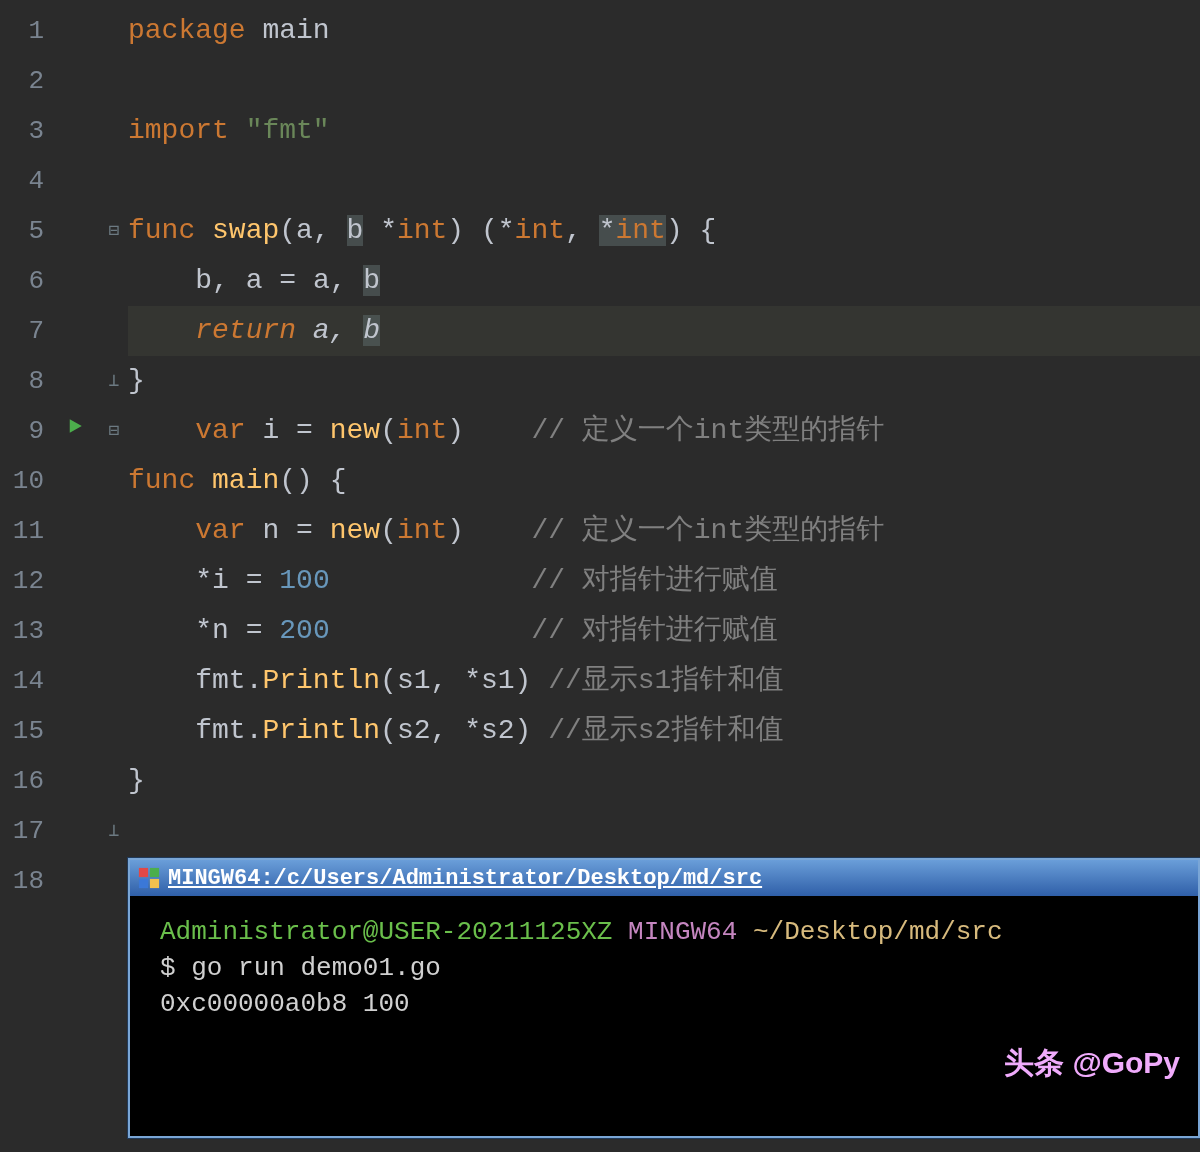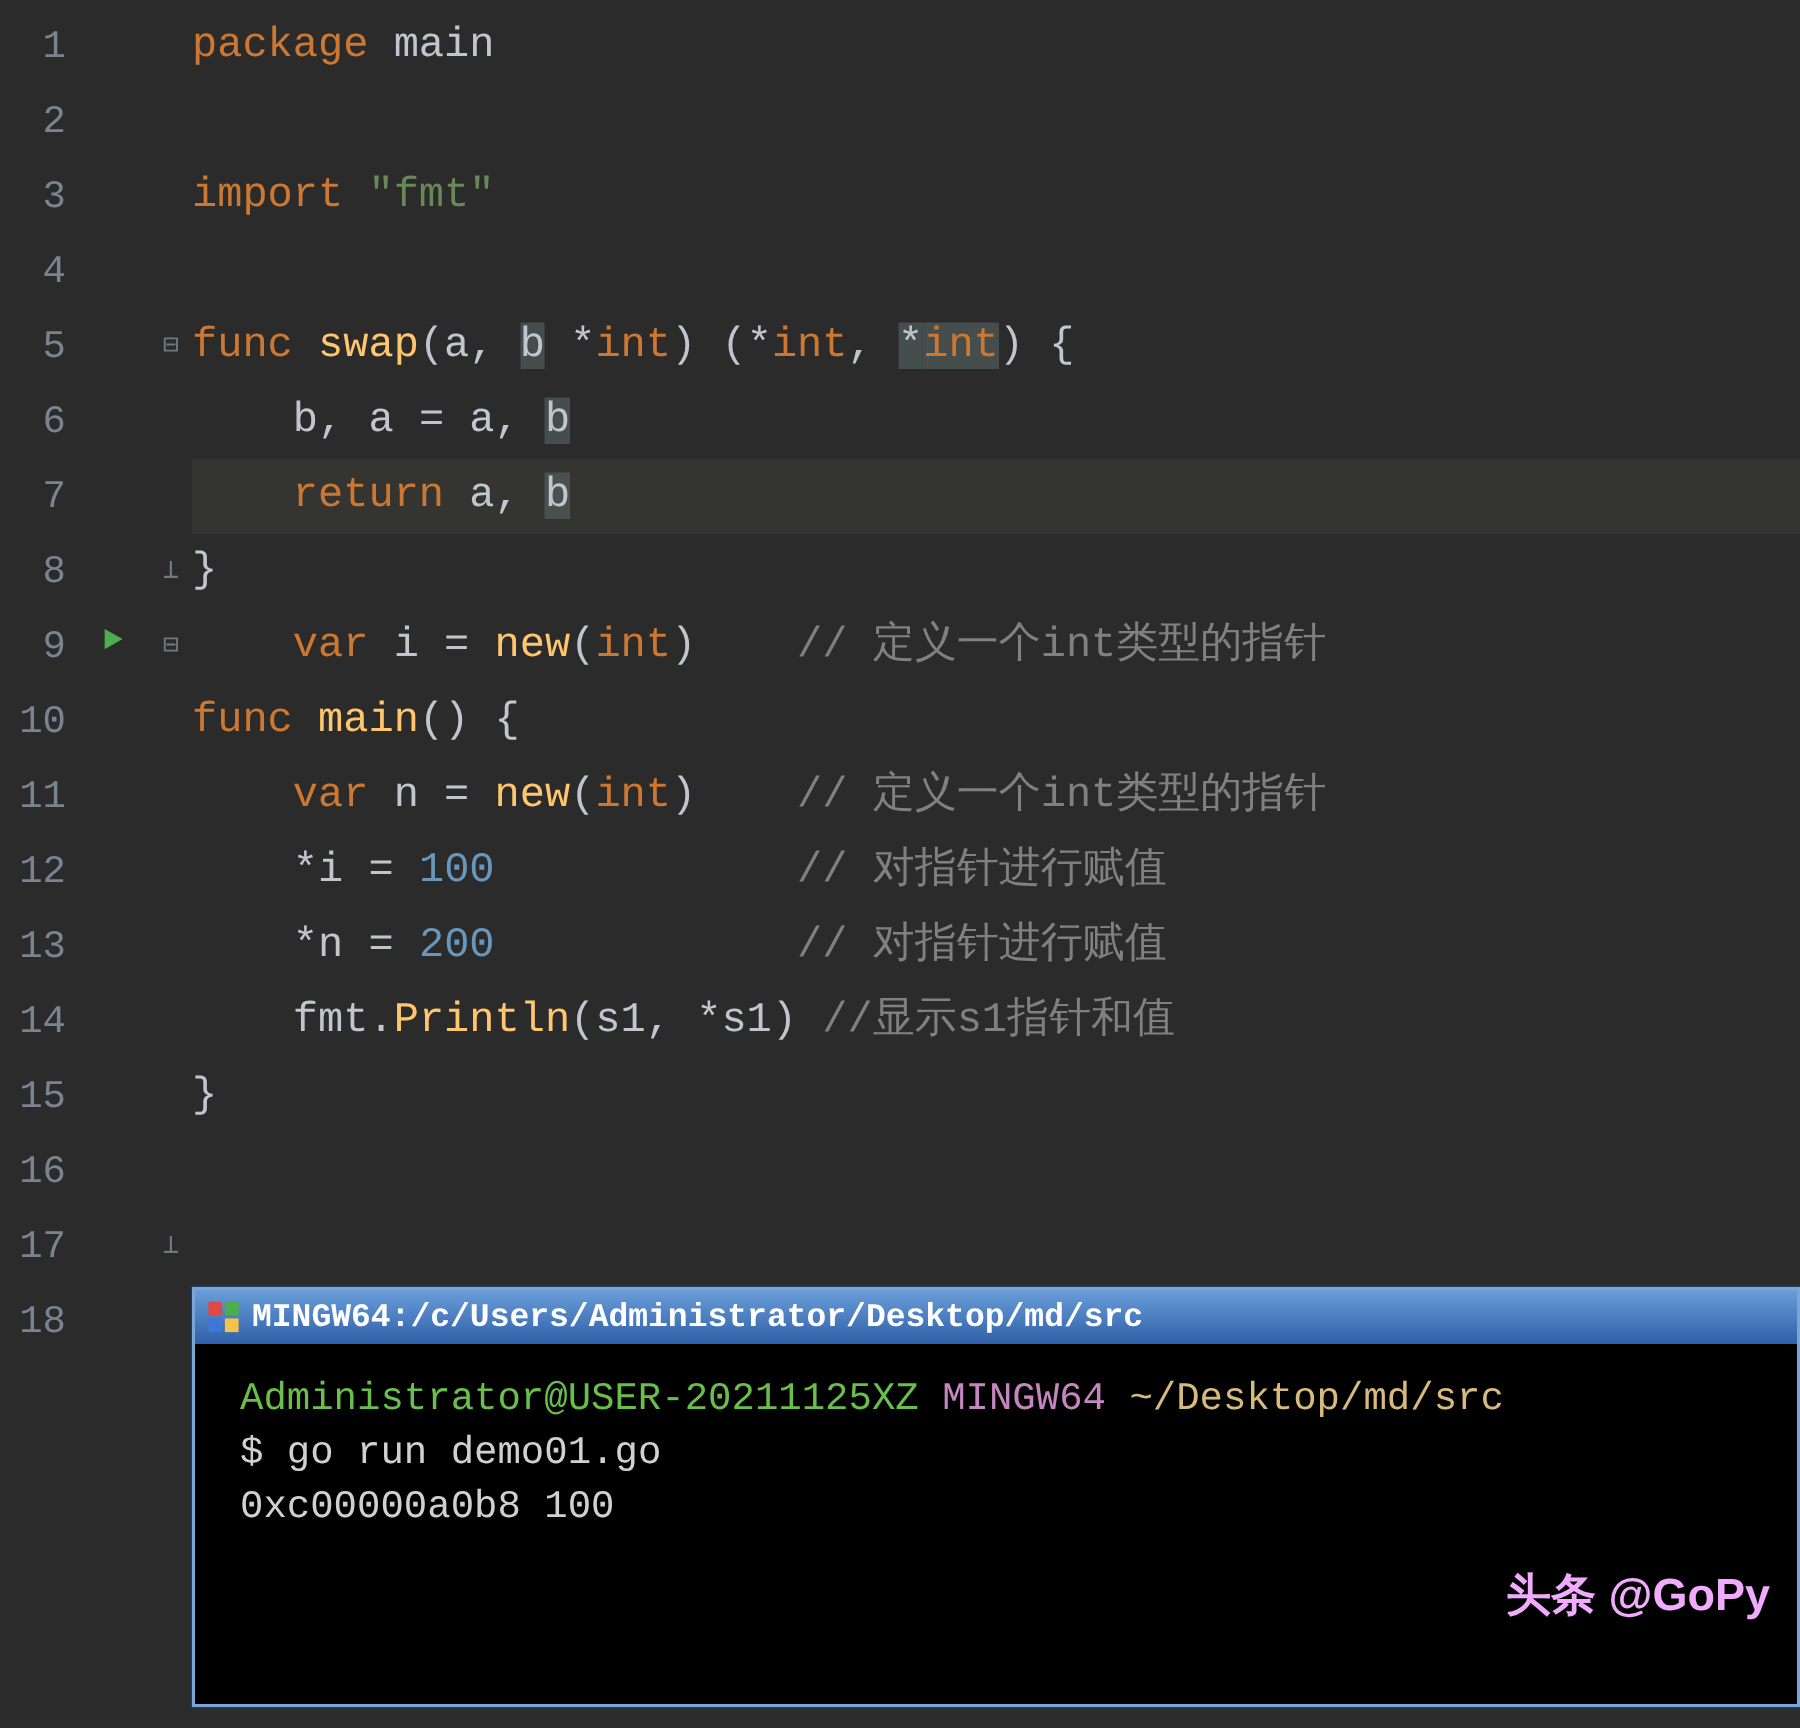--- a/index.html
+++ b/index.html
@@ -56,20 +56,21 @@
   }
   .code .line {
     height: 50px;
     line-height: 50px;
     white-space: pre;
     color: #c0c5ce;
     position: relative;
   }
   .code .line.hl {
     background: rgba(70,73,60,0.35);
+    font-style: italic;
   }
   .kw   { color: #cc7832; }
   .fn   { color: #ffc66d; }
   .str  { color: #6a8759; }
   .ty   { color: #cc7832; }
   .id   { color: #c0c5ce; }
   .punc { color: #c0c5ce; }
   .num  { color: #6897bb; }
   .cm   { color: #808080; }
   .sel  { background: rgba(88,100,100,0.6); }
@@ -88,20 +89,21 @@
     height: 36px;
     background: linear-gradient(#6a9ed9, #2f5fa8);
     display: flex;
     align-items: center;
     padding: 13px 8px;
     font-family: "Courier New", monospace;
     font-size: 22px;
     color: #fff;
     font-weight: bold;
     gap: 8px;
+    text-decoration: underline;
   }
   .terminal-titlebar .app-icon {
     width: 22px; height: 22px;
     display: inline-block;
   }
   .terminal-body {
     padding: 18px 30px;
     font-family: "Consolas","Courier New", monospace;
     font-size: 26px;
     line-height: 36px;
@@ -195,20 +197,21 @@
       <div class="line"><span class="kw">func</span> <span class="fn">swap</span><span class="punc">(</span><span class="id">a</span><span class="punc">,</span> <span class="id sel">b</span> <span class="punc">*</span><span class="ty">int</span><span class="punc">)</span> <span class="punc">(</span><span class="punc">*</span><span class="ty">int</span><span class="punc">,</span> <span class="punc sel">*</span><span class="ty sel">int</span><span class="punc">)</span> <span class="punc">{</span></div>
       <div class="line">    <span class="id">b</span><span class="punc">,</span> <span class="id">a</span> <span class="punc">=</span> <span class="id">a</span><span class="punc">,</span> <span class="id sel">b</span></div>
       <div class="line hl">    <span class="kw">return</span> <span class="id">a</span><span class="punc">,</span> <span class="id sel">b</span></div>
       <div class="line"><span class="punc">}</span></div>
       <div class="line">    <span class="kw">var</span> <span class="id">i</span> <span class="punc">=</span> <span class="fn">new</span><span class="punc">(</span><span class="ty">int</span><span class="punc">)</span>    <span class="cm">// 定义一个int类型的指针</span></div>
       <div class="line"><span class="kw">func</span> <span class="fn">main</span><span class="punc">(</span><span class="punc">)</span> <span class="punc">{</span></div>
       <div class="line">    <span class="kw">var</span> <span class="id">n</span> <span class="punc">=</span> <span class="fn">new</span><span class="punc">(</span><span class="ty">int</span><span class="punc">)</span>    <span class="cm">// 定义一个int类型的指针</span></div>
       <div class="line">    <span class="punc">*</span><span class="id">i</span> <span class="punc">=</span> <span class="num">100</span>            <span class="cm">// 对指针进行赋值</span></div>
       <div class="line">    <span class="punc">*</span><span class="id">n</span> <span class="punc">=</span> <span class="num">200</span>            <span class="cm">// 对指针进行赋值</span></div>
       <div class="line">    <span class="id">fmt</span><span class="punc">.</span><span class="fn">Println</span><span class="punc">(</span><span class="id">s1</span><span class="punc">,</span> <span class="punc">*</span><span class="id">s1</span><span class="punc">)</span> <span class="cm">//显示s1指针和值</span></div>
+      <div class="line">    <span class="id">fmt</span><span class="punc">.</span><span class="fn">Println</span><span class="punc">(</span><span class="id">s2</span><span class="punc">,</span> <span class="punc">*</span><span class="id">s2</span><span class="punc">)</span> <span class="cm">//显示s2指针和值</span></div>
       <div class="line"><span class="punc">}</span></div>
       <div class="line"></div>
     </div>
 </div>
 
 <div class="terminal-window">
   <div class="terminal-titlebar">
     <span class="app-icon">
       <svg viewBox="0 0 24 24">
           <rect x="1" y="1" width="10" height="10" fill="#e04848"></rect>

